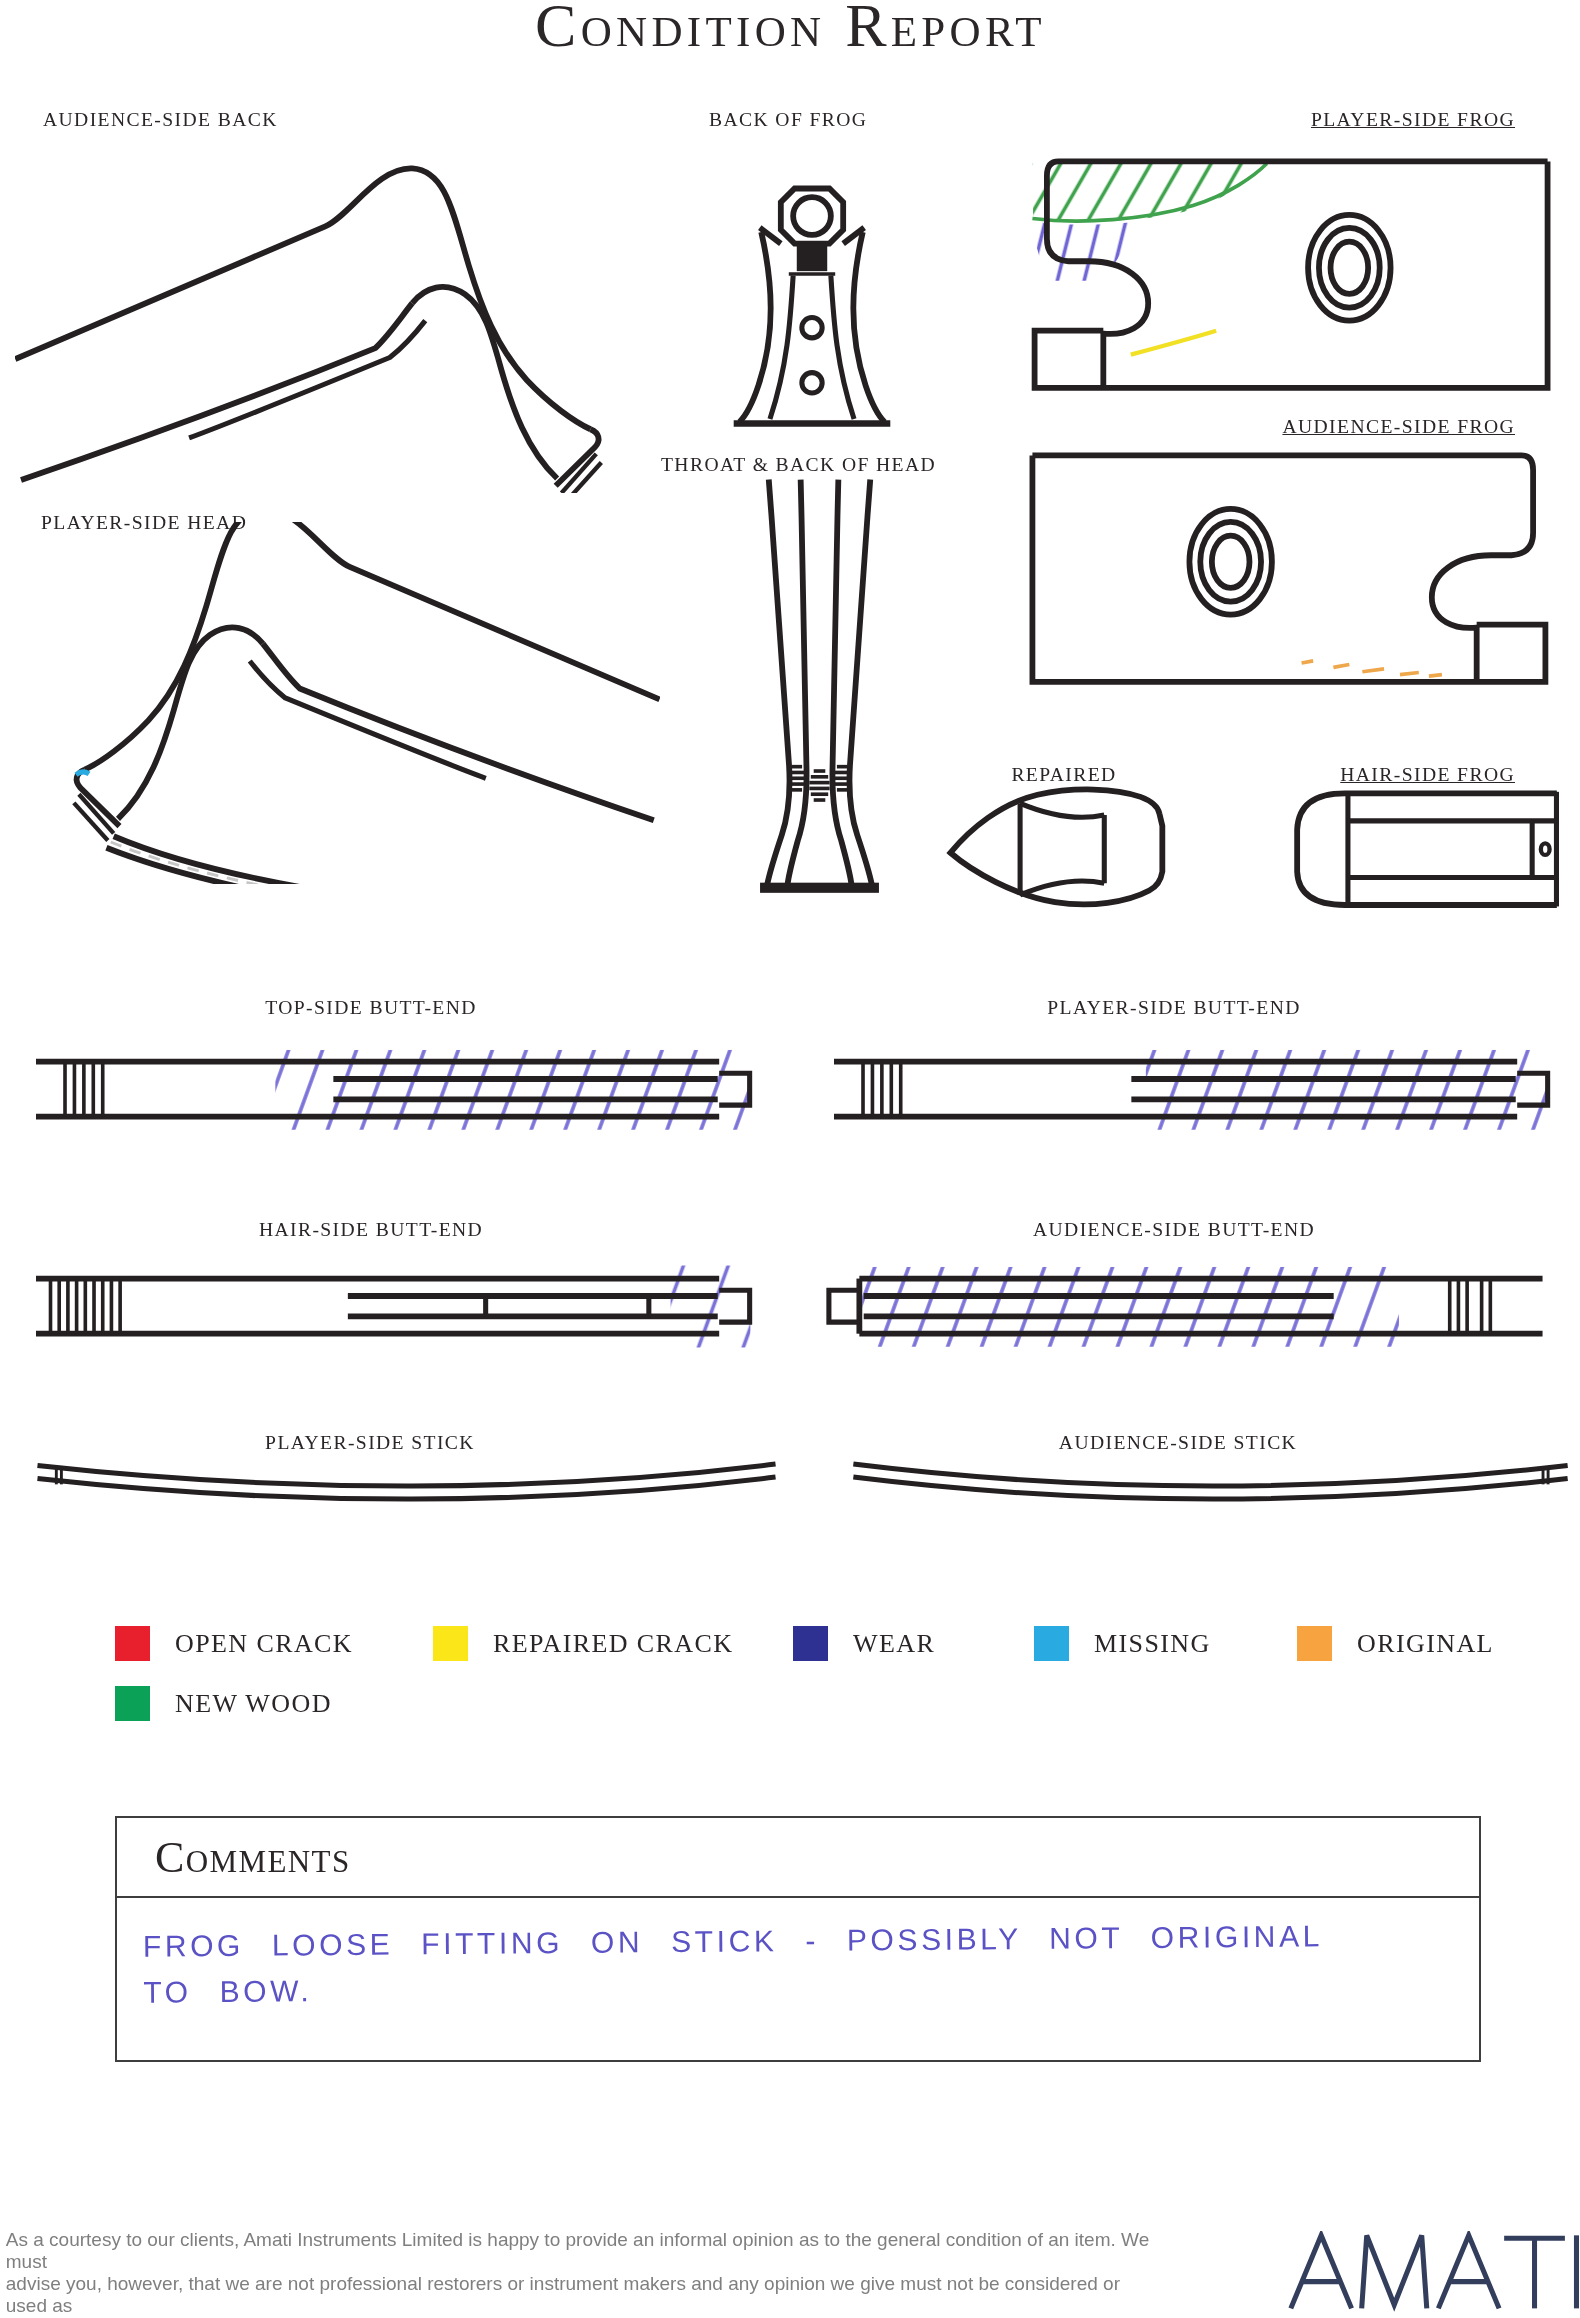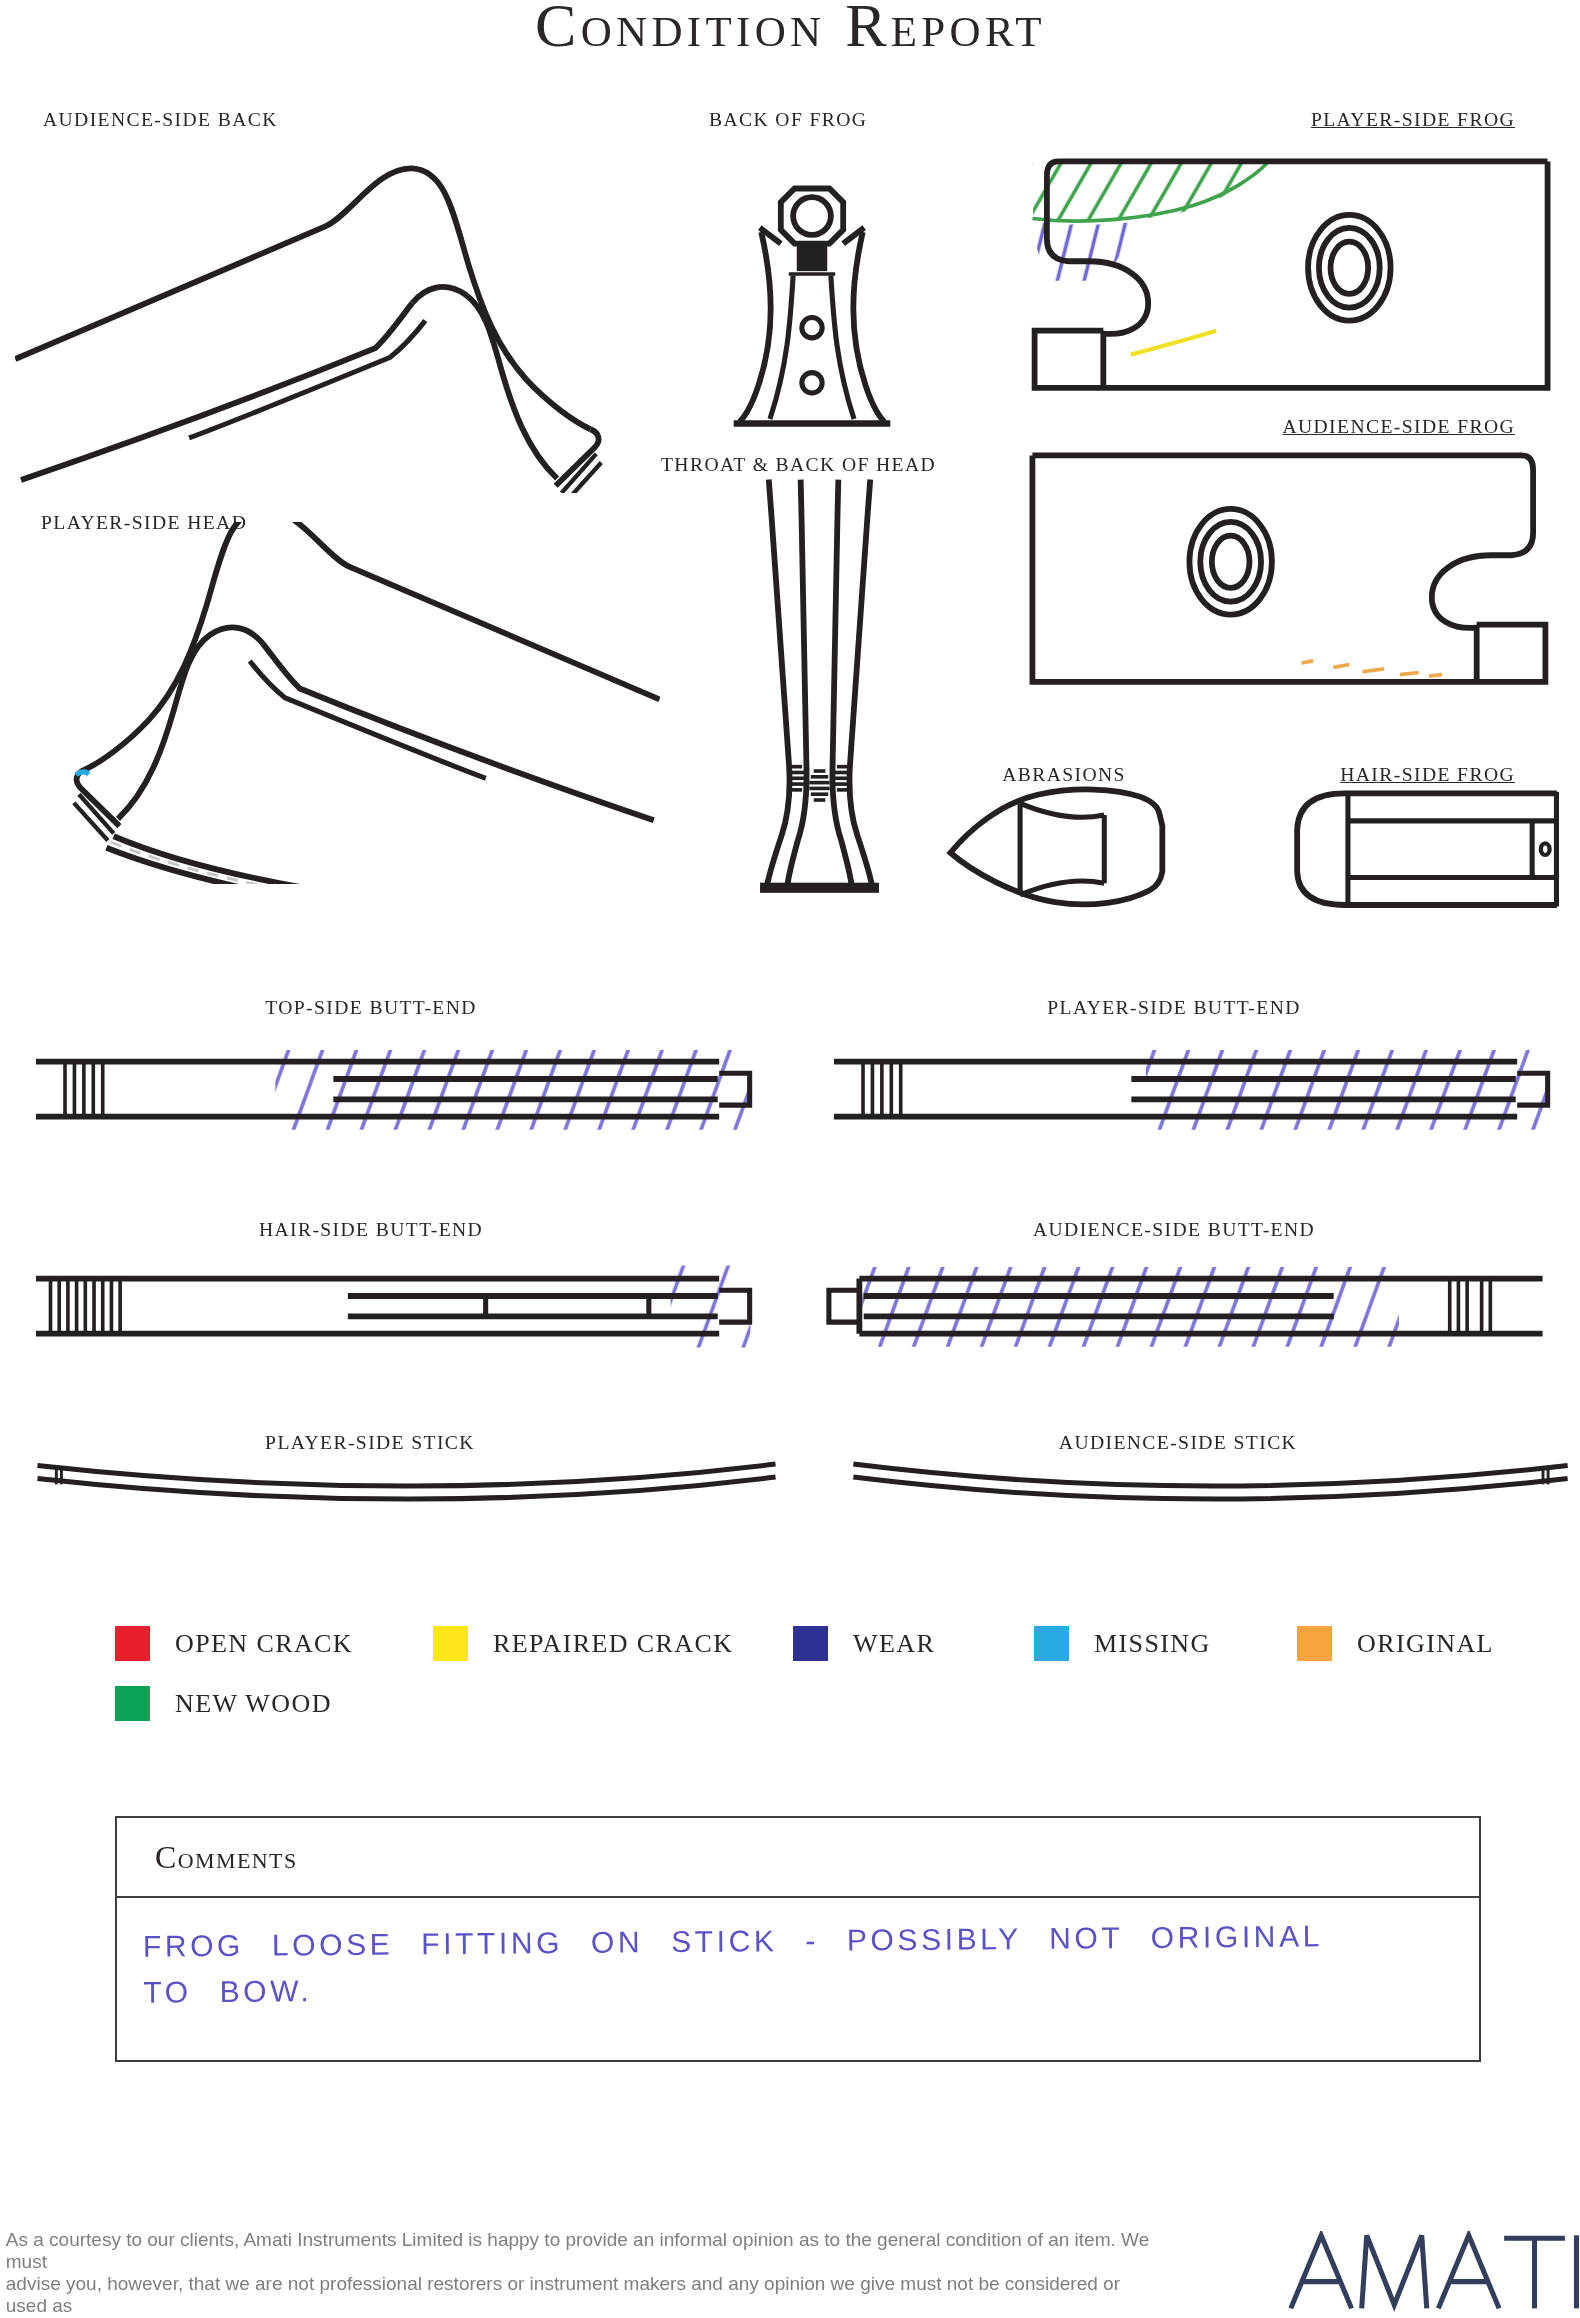--- a/index.html
+++ b/index.html
@@ -11,21 +11,21 @@
   .anch-right{transform:translateX(-100%);text-decoration:underline;}
   .anch-center{transform:translateX(-50%);}
   .fig{position:absolute;}
   .fig svg{display:block;}
   .legend-item{position:absolute;display:flex;align-items:center;height:35px;}
   .swatch{display:inline-block;width:35px;height:35px;margin-right:25px;}
   .legend-label{font-size:26px;letter-spacing:1.4px;color:#2a2526;white-space:nowrap;}
   #comments-box{position:absolute;left:115px;top:1816px;width:1366px;height:246px;
                 border:2.9px solid #3e3e3e;box-sizing:border-box;}
   #comments-head{height:78px;border-bottom:2.9px solid #3e3e3e;display:flex;align-items:center;}
-  #comments-title{font-variant:small-caps;font-size:32px;letter-spacing:1.4px;color:#2a2526;margin-left:38px;}
+  #comments-title{font-variant:small-caps;font-size:44px;letter-spacing:1.4px;color:#2a2526;margin-left:38px;}
   #comments-body{padding:20px 0 0 26px;transform:rotate(-0.5deg);
                  font-family:"Liberation Sans", sans-serif;font-size:30px;color:#5a52c5;
                  letter-spacing:3.6px;word-spacing:16px;line-height:46px;white-space:nowrap;}
   #footer-text{position:absolute;left:5.8px;top:2229px;width:1160px;
                font-family:"Liberation Sans", sans-serif;font-size:19px;line-height:22px;color:#7f7f7f;}
   #amati-logo{position:absolute;left:1287px;top:2231px;}
 </style>
 </head>
 <body>
 
@@ -49,21 +49,21 @@
   </svg>
 
   <div class="title">Condition Report</div>
 
   <div class="sec-label" style="left:43px;top:109px">AUDIENCE-SIDE BACK</div>
   <div class="sec-label" style="left:709px;top:109px">BACK OF FROG</div>
   <div class="sec-label anch-right" style="left:1515px;top:109px">PLAYER-SIDE FROG</div>
   <div class="sec-label anch-right" style="left:1515px;top:416px">AUDIENCE-SIDE FROG</div>
   <div class="sec-label" style="left:661px;top:454px">THROAT &amp; BACK OF HEAD</div>
   <div class="sec-label" style="left:41px;top:512px">PLAYER-SIDE HEAD</div>
-  <div class="sec-label anch-center" style="left:1064px;top:764px">ABRASIONS</div>
+  <div class="sec-label anch-center" style="left:1064px;top:764px">REPAIRED</div>
   <div class="sec-label anch-right" style="left:1515px;top:764px">HAIR-SIDE FROG</div>
   <div class="sec-label anch-center" style="left:371px;top:997px">TOP-SIDE BUTT-END</div>
   <div class="sec-label anch-center" style="left:1174px;top:997px">PLAYER-SIDE BUTT-END</div>
   <div class="sec-label anch-center" style="left:371px;top:1219px">HAIR-SIDE BUTT-END</div>
   <div class="sec-label anch-center" style="left:1174px;top:1219px">AUDIENCE-SIDE BUTT-END</div>
   <div class="sec-label anch-center" style="left:370px;top:1432px">PLAYER-SIDE STICK</div>
   <div class="sec-label anch-center" style="left:1178px;top:1432px">AUDIENCE-SIDE STICK</div>
 
   <div class="fig" style="left:14.5px;top:138px">
     <svg width="638" height="355" viewBox="0 0 880 490" fill="none" stroke="#241f21" stroke-width="8">

